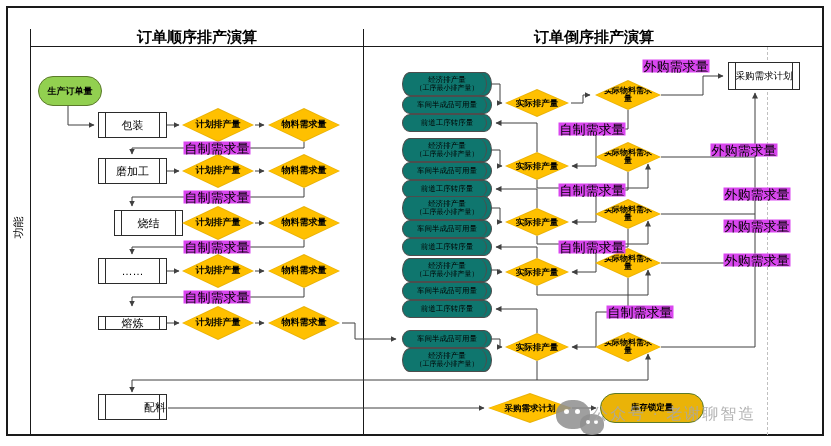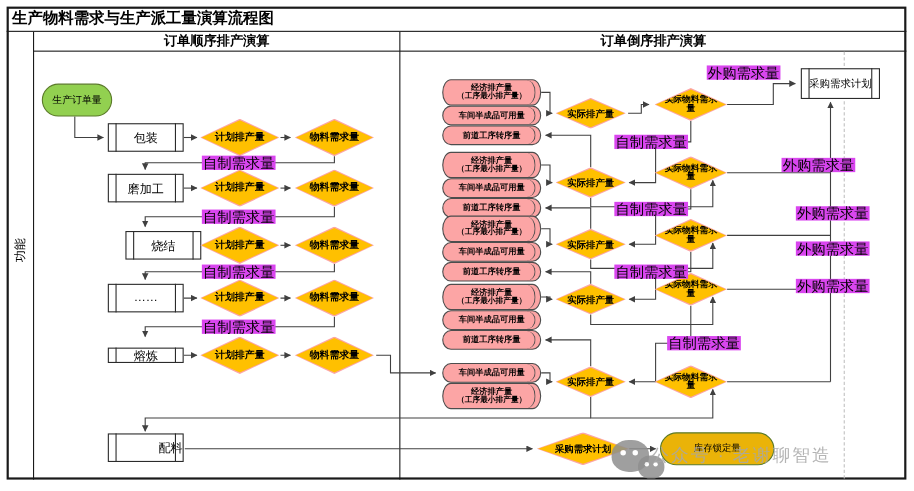--- a/index.html
+++ b/index.html
@@ -5,57 +5,54 @@
   html,body{margin:0;padding:0;background:#fff;}
   body{font-family:"Liberation Sans","DejaVu Sans",sans-serif;}
   .stage{position:relative;width:831px;height:446px;background:#fff;overflow:hidden;}
   
   .frame{position:absolute;left:6px;top:6px;width:818px;height:430px;border:2px solid #1a1a1a;box-sizing:border-box;}
   .titlebar{position:absolute;left:6px;top:6px;width:818px;height:23px;border-bottom:1px solid #1a1a1a;box-sizing:border-box;
             display:flex;align-items:center;padding-left:5px;font-size:14px;font-weight:bold;color:#000;}
   .hdrline{position:absolute;left:30px;top:46px;width:794px;height:1px;background:#1a1a1a;}
   .vline{position:absolute;top:29px;width:1px;height:407px;background:#1a1a1a;}
   .hdr{position:absolute;top:29px;height:17px;display:flex;align-items:center;justify-content:center;
-       font-size:12px;font-weight:bold;color:#000;}
+       font-size:15px;font-weight:bold;color:#000;}
   .lane-label{position:absolute;left:6px;top:220px;width:24px;text-align:center;font-size:11px;color:#000;
               transform:rotate(-90deg);transform-origin:center;}
   .dashed{position:absolute;left:767px;top:47px;width:0;height:388px;border-left:1px dashed #c0c0c0;}
   
   .proc{position:absolute;background:#fff;border:1px solid #2b2b2b;box-sizing:border-box;
         display:flex;align-items:center;justify-content:center;font-size:11px;color:#000;}
   .proc i{position:absolute;top:-1px;bottom:-1px;width:1px;background:#2b2b2b;}
   .proc i.l{left:6px;} .proc i.r{right:6px;}
   .pill{position:absolute;box-sizing:border-box;border:1.4px solid #5b7a2a;border-radius:15px;
-        display:flex;align-items:center;justify-content:center;font-size:9px;font-weight:normal;color:#000;}
-  .diamond{position:absolute;clip-path:polygon(50% 0,100% 50%,50% 100%,0 50%);background:#fca5a5;}
+        display:flex;align-items:center;justify-content:center;font-size:9px;font-weight:bold;color:#000;}
+  .diamond{position:absolute;clip-path:polygon(50% 0,100% 50%,50% 100%,0 50%);background:#eab308;}
   .diamond .in{position:absolute;inset:1.3px;clip-path:polygon(50% 0,100% 50%,50% 100%,0 50%);
         display:flex;align-items:center;justify-content:center;text-align:center;
         font-weight:bold;color:#000;line-height:1.05;}
-  .cyl{position:absolute;box-sizing:border-box;background:#fca5a5;border:1px solid #4d4d4d;border-radius:8px/50%;
+  .cyl{position:absolute;box-sizing:border-box;background:#0f766e;border:1px solid #4d4d4d;border-radius:8px/50%;
        display:flex;flex-direction:column;align-items:center;justify-content:center;
-       font-size:7.5px;font-weight:bold;color:#000;text-align:center;line-height:1.15;}
+       font-size:7.5px;font-weight:normal;color:#000;text-align:center;line-height:1.15;}
   .cyl::after{content:"";position:absolute;right:4px;top:0;bottom:0;width:7px;
        border-right:1px solid #4d4d4d;border-radius:0 100% 100% 0/0 50% 50% 0;}
   .lbl{position:absolute;transform:translate(-50%,-50%);background:#d946ef;padding:0 1px;
        font-size:13px;color:#000;white-space:nowrap;line-height:1;}
   
   .wm-text{position:absolute;left:592px;top:404px;font-size:16px;letter-spacing:2px;color:#a8a8a8;opacity:.85;white-space:nowrap;}
   .wm-blob{position:absolute;background:#8f8f8f;opacity:.85;border-radius:46%;}
   .wm-eye{position:absolute;background:#fff;border-radius:50%;width:5px;height:5px;}
   svg.conn{position:absolute;left:0;top:0;pointer-events:none;}
 </style>
 </head>
 <body>
 
 <div class="stage">
 
   <div class="frame"></div>
-  <div class="titlebar">
-    <span>生产物料需求与生产派工量演算流程图</span>
-  </div>
   <div class="hdrline"></div>
   <div class="vline" style="left:30px;"></div>
   <div class="vline" style="left:363px;"></div>
   <div class="dashed"></div>
   <div class="hdr" style="left:31px;width:332px;">订单顺序排产演算</div>
   <div class="hdr" style="left:364px;width:460px;">订单倒序排产演算</div>
   <div class="lane-label">功能</div>
 
   <svg class="conn" width="831" height="446">
     <defs>

